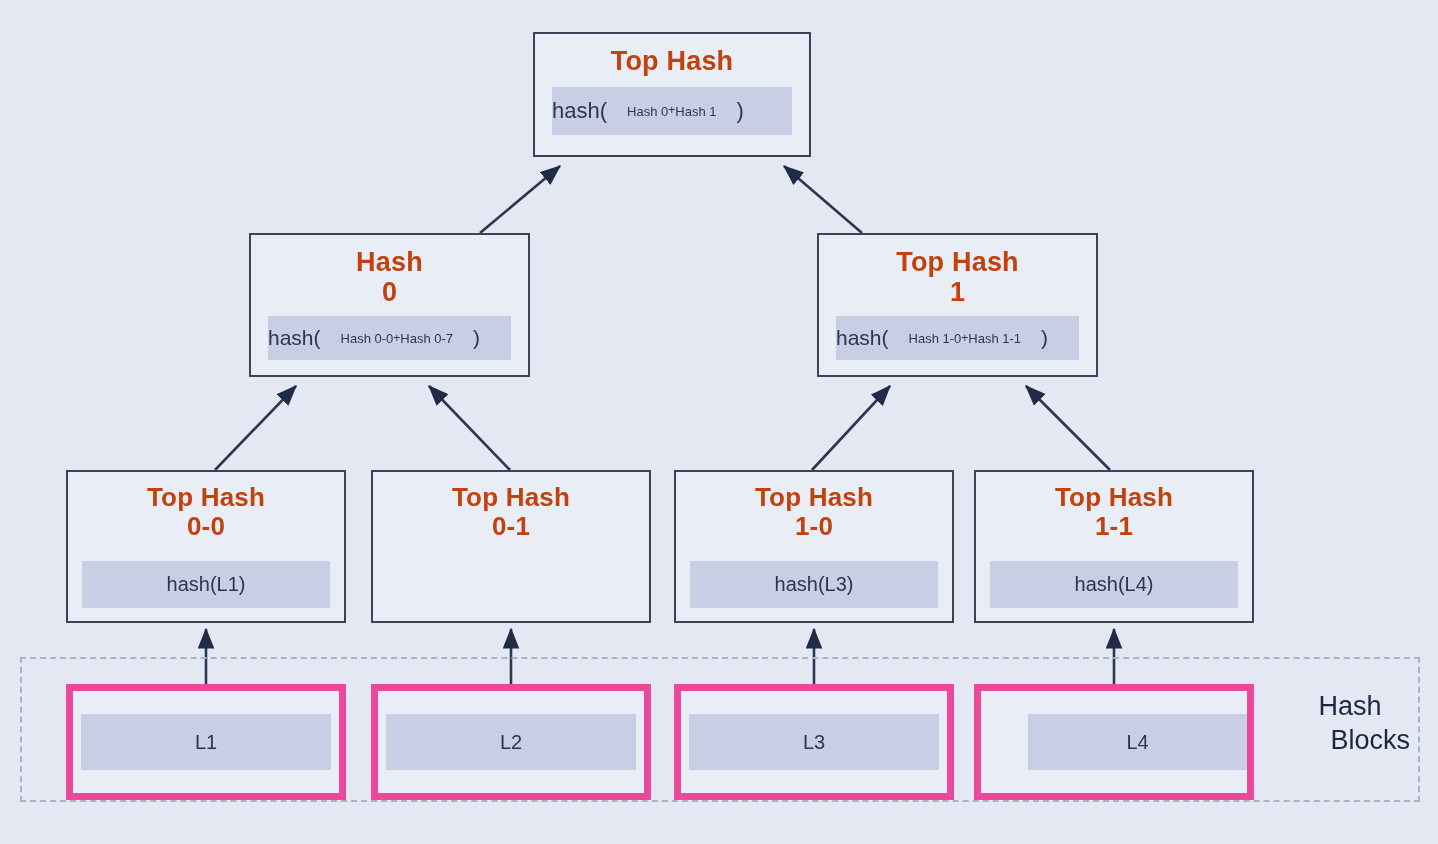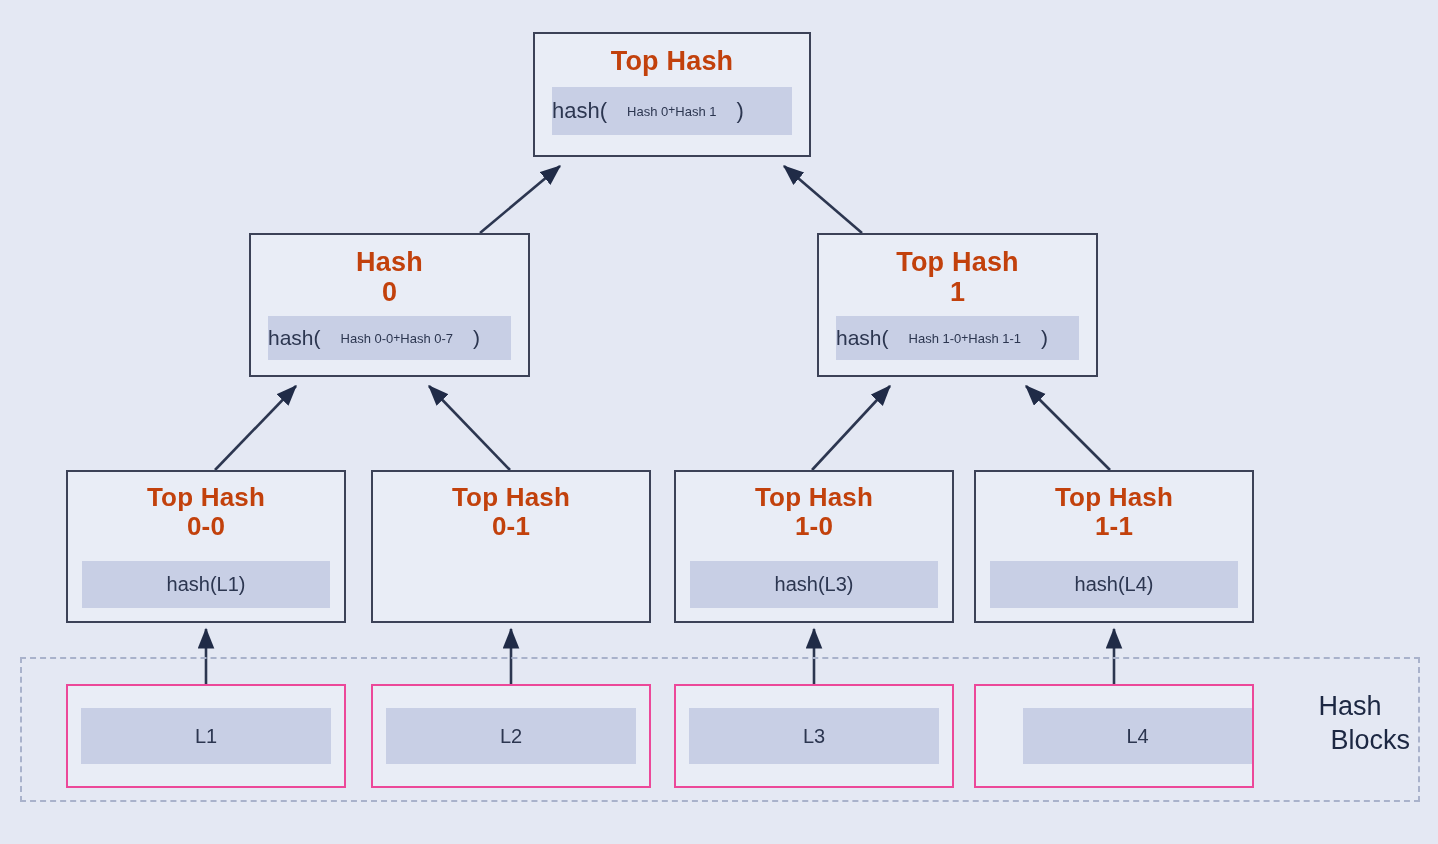--- a/index.html
+++ b/index.html
@@ -141,24 +141,24 @@
     width: 1400px;
     height: 145px;
     box-sizing: border-box;
     border: 2px dashed #a9b2cb;
     z-index: 1;
   }
   .datablock {
     position: absolute;
     top: 684px;
     width: 280px;
-    height: 104px;
+    height: 116px;
     box-sizing: border-box;
     background: #e9edf6;
-    border: 2px solid #ec4899;
+    border: 7px solid #ec4899;
     display: flex;
     align-items: center;
     justify-content: center;
     z-index: 2;
   }
   #datablock-0 { left: 66px; }
   #datablock-1 { left: 371px; }
   #datablock-2 { left: 674px; }
   #datablock-3 { left: 974px; padding-left: 47px; }
   .datablock .band {

